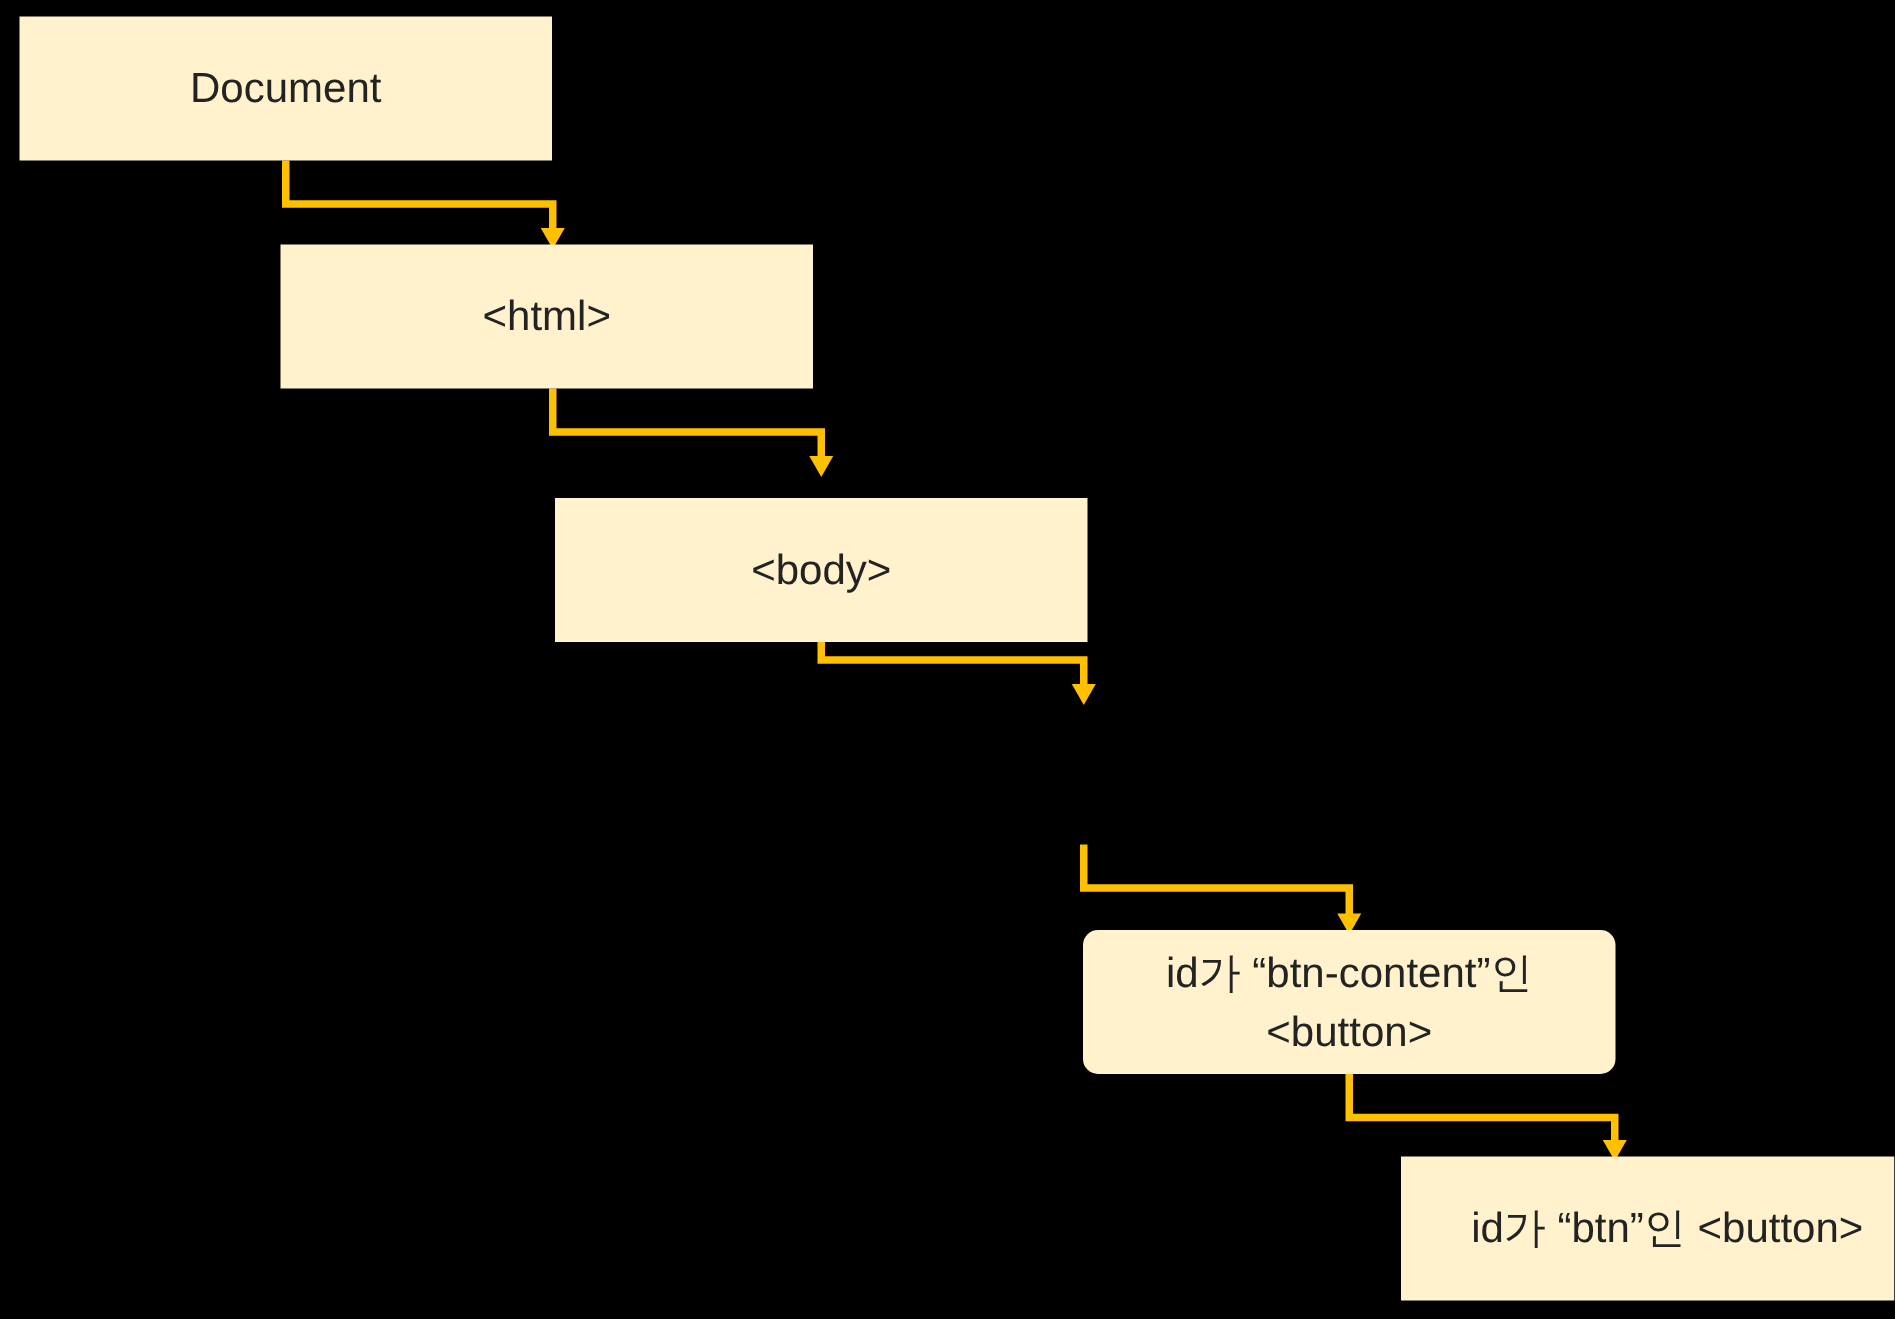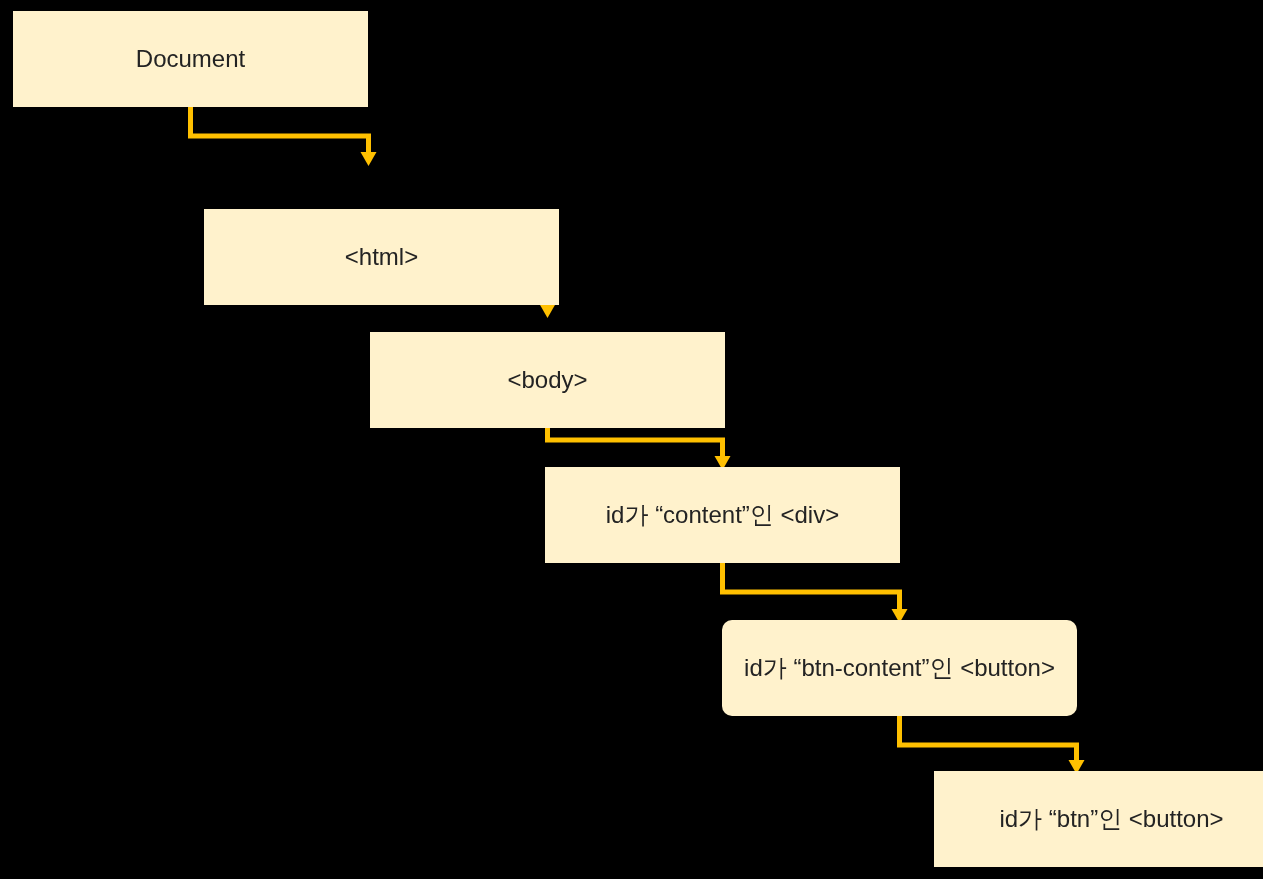--- a/index.html
+++ b/index.html
@@ -14,31 +14,31 @@
     background: #000000;
     overflow: hidden;
     font-family: "Liberation Sans", "DejaVu Sans", sans-serif;
   }
   .node {
     position: absolute;
     width: 355px;
     height: 96px;
     background: #FFF2CC;
     color: #232323;
-    font-size: 24px;
+    font-size: 28px;
     line-height: 1.4;
     display: flex;
     align-items: center;
     justify-content: center;
     text-align: center;
     box-sizing: border-box;
     padding: 0 16px;
   }
   .node-1 { left: 13px;  top: 11px;  }
-  .node-2 { left: 204px; top: 163px; margin-top: 46px; }
+  .node-2 { left: 187px; top: 163px; }
   .node-3 { left: 370px; top: 332px; }
   .node-4 { left: 545px; top: 467px; }
   .node-5 { left: 722px; top: 620px; border-radius: 10px; }
   .node-6 { left: 934px; top: 771px; }
   .edges-layer {
     position: absolute;
     left: 0;
     top: 0;
     width: 1263px;
     height: 879px;
@@ -87,23 +87,20 @@
   </div>
 
   <div class="node node-2">
     <span>&lt;html&gt;</span>
   </div>
 
   <div class="node node-3">
     <span>&lt;body&gt;</span>
   </div>
 
-  <div class="node node-4">
-    <span>id가 “content”인 &lt;div&gt;</span>
-  </div>
 
   <div class="node node-5">
     <span>id가 “btn-content”인 &lt;button&gt;</span>
   </div>
 
   <div class="node node-6">
     <span>id가 “btn”인 &lt;button&gt;</span>
   </div>
 
 </div>

